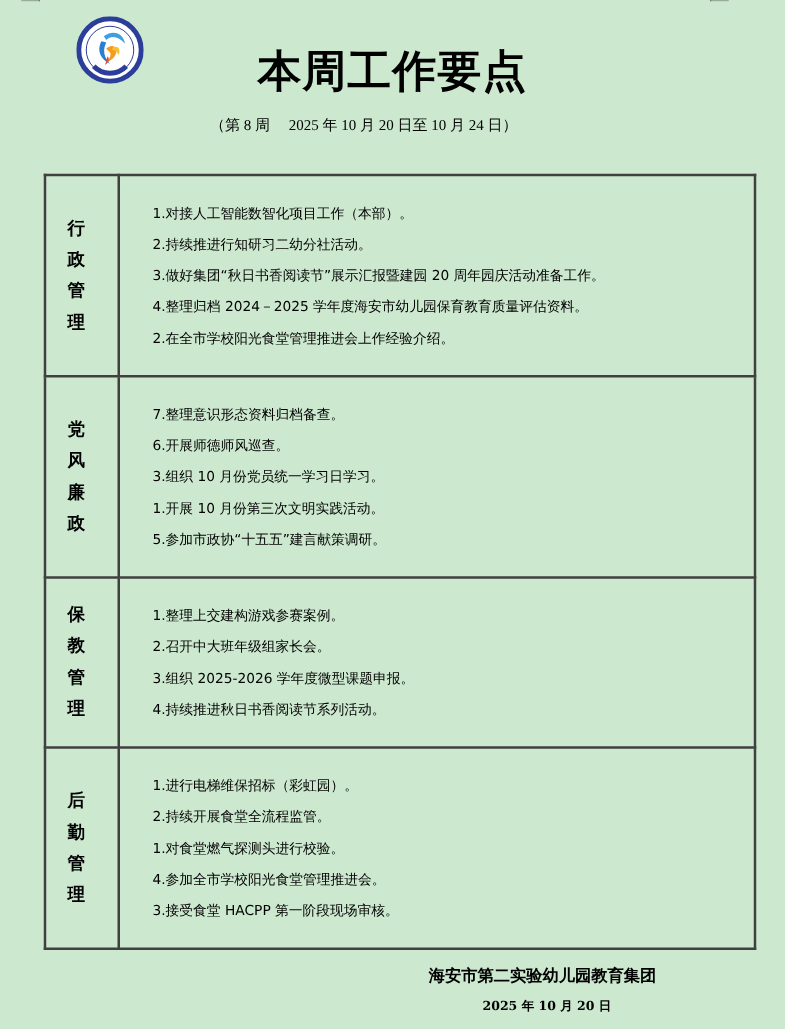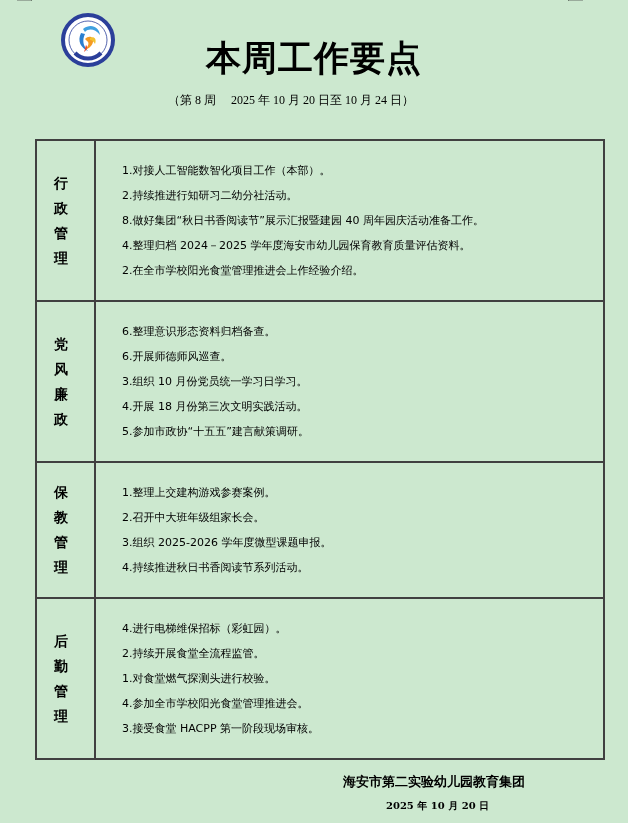--- a/index.html
+++ b/index.html
@@ -137,35 +137,35 @@
   </colgroup>
   <tbody>
       <tr style="height:126px">
     <td class="cat">
       <div>行政</div>
       <div>管理</div>
     </td>
     <td class="items">
       <div class="item">1.对接人工智能数智化项目工作（本部）。</div>
       <div class="item">2.持续推进行知研习二幼分社活动。</div>
-      <div class="item">8.做好集团“秋日书香阅读节”展示汇报暨建园 40 周年园庆活动准备工作。</div>
+      <div class="item">3.做好集团“秋日书香阅读节”展示汇报暨建园 20 周年园庆活动准备工作。</div>
       <div class="item">4.整理归档 2024－2025 学年度海安市幼儿园保育教育质量评估资料。</div>
       <div class="item">2.在全市学校阳光食堂管理推进会上作经验介绍。</div>
     </td>
   </tr>
   <tr style="height:145px">
     <td class="cat">
       <div>党风</div>
       <div>廉政</div>
     </td>
     <td class="items">
-      <div class="item">6.整理意识形态资料归档备查。</div>
+      <div class="item">7.整理意识形态资料归档备查。</div>
       <div class="item">6.开展师德师风巡查。</div>
       <div class="item">3.组织 10 月份党员统一学习日学习。</div>
-      <div class="item">4.开展 18 月份第三次文明实践活动。</div>
+      <div class="item">1.开展 10 月份第三次文明实践活动。</div>
       <div class="item">5.参加市政协“十五五”建言献策调研。</div>
     </td>
   </tr>
   <tr style="height:122px">
     <td class="cat">
       <div>保教</div>
       <div>管理</div>
     </td>
     <td class="items">
       <div class="item">1.整理上交建构游戏参赛案例。</div>
@@ -173,21 +173,21 @@
       <div class="item">3.组织 2025-2026 学年度微型课题申报。</div>
       <div class="item">4.持续推进秋日书香阅读节系列活动。</div>
     </td>
   </tr>
   <tr style="height:148px">
     <td class="cat">
       <div>后勤</div>
       <div>管理</div>
     </td>
     <td class="items">
-      <div class="item">4.进行电梯维保招标（彩虹园）。</div>
+      <div class="item">1.进行电梯维保招标（彩虹园）。</div>
       <div class="item">2.持续开展食堂全流程监管。</div>
       <div class="item">1.对食堂燃气探测头进行校验。</div>
       <div class="item">4.参加全市学校阳光食堂管理推进会。</div>
       <div class="item">3.接受食堂 HACPP 第一阶段现场审核。</div>
     </td>
   </tr>
 </tbody>
   </table>
 
 <div class="footer-org">海安市第二实验幼儿园教育集团</div>

